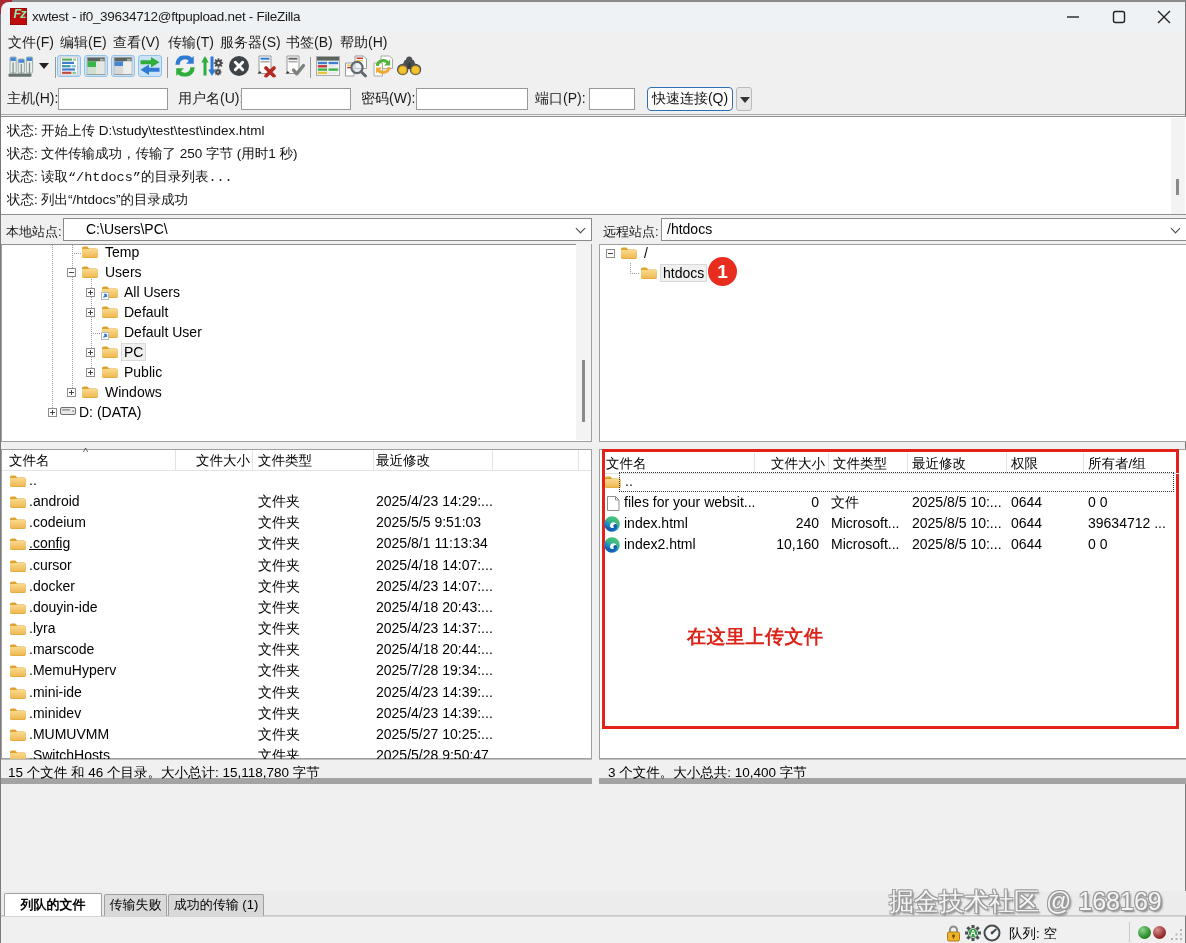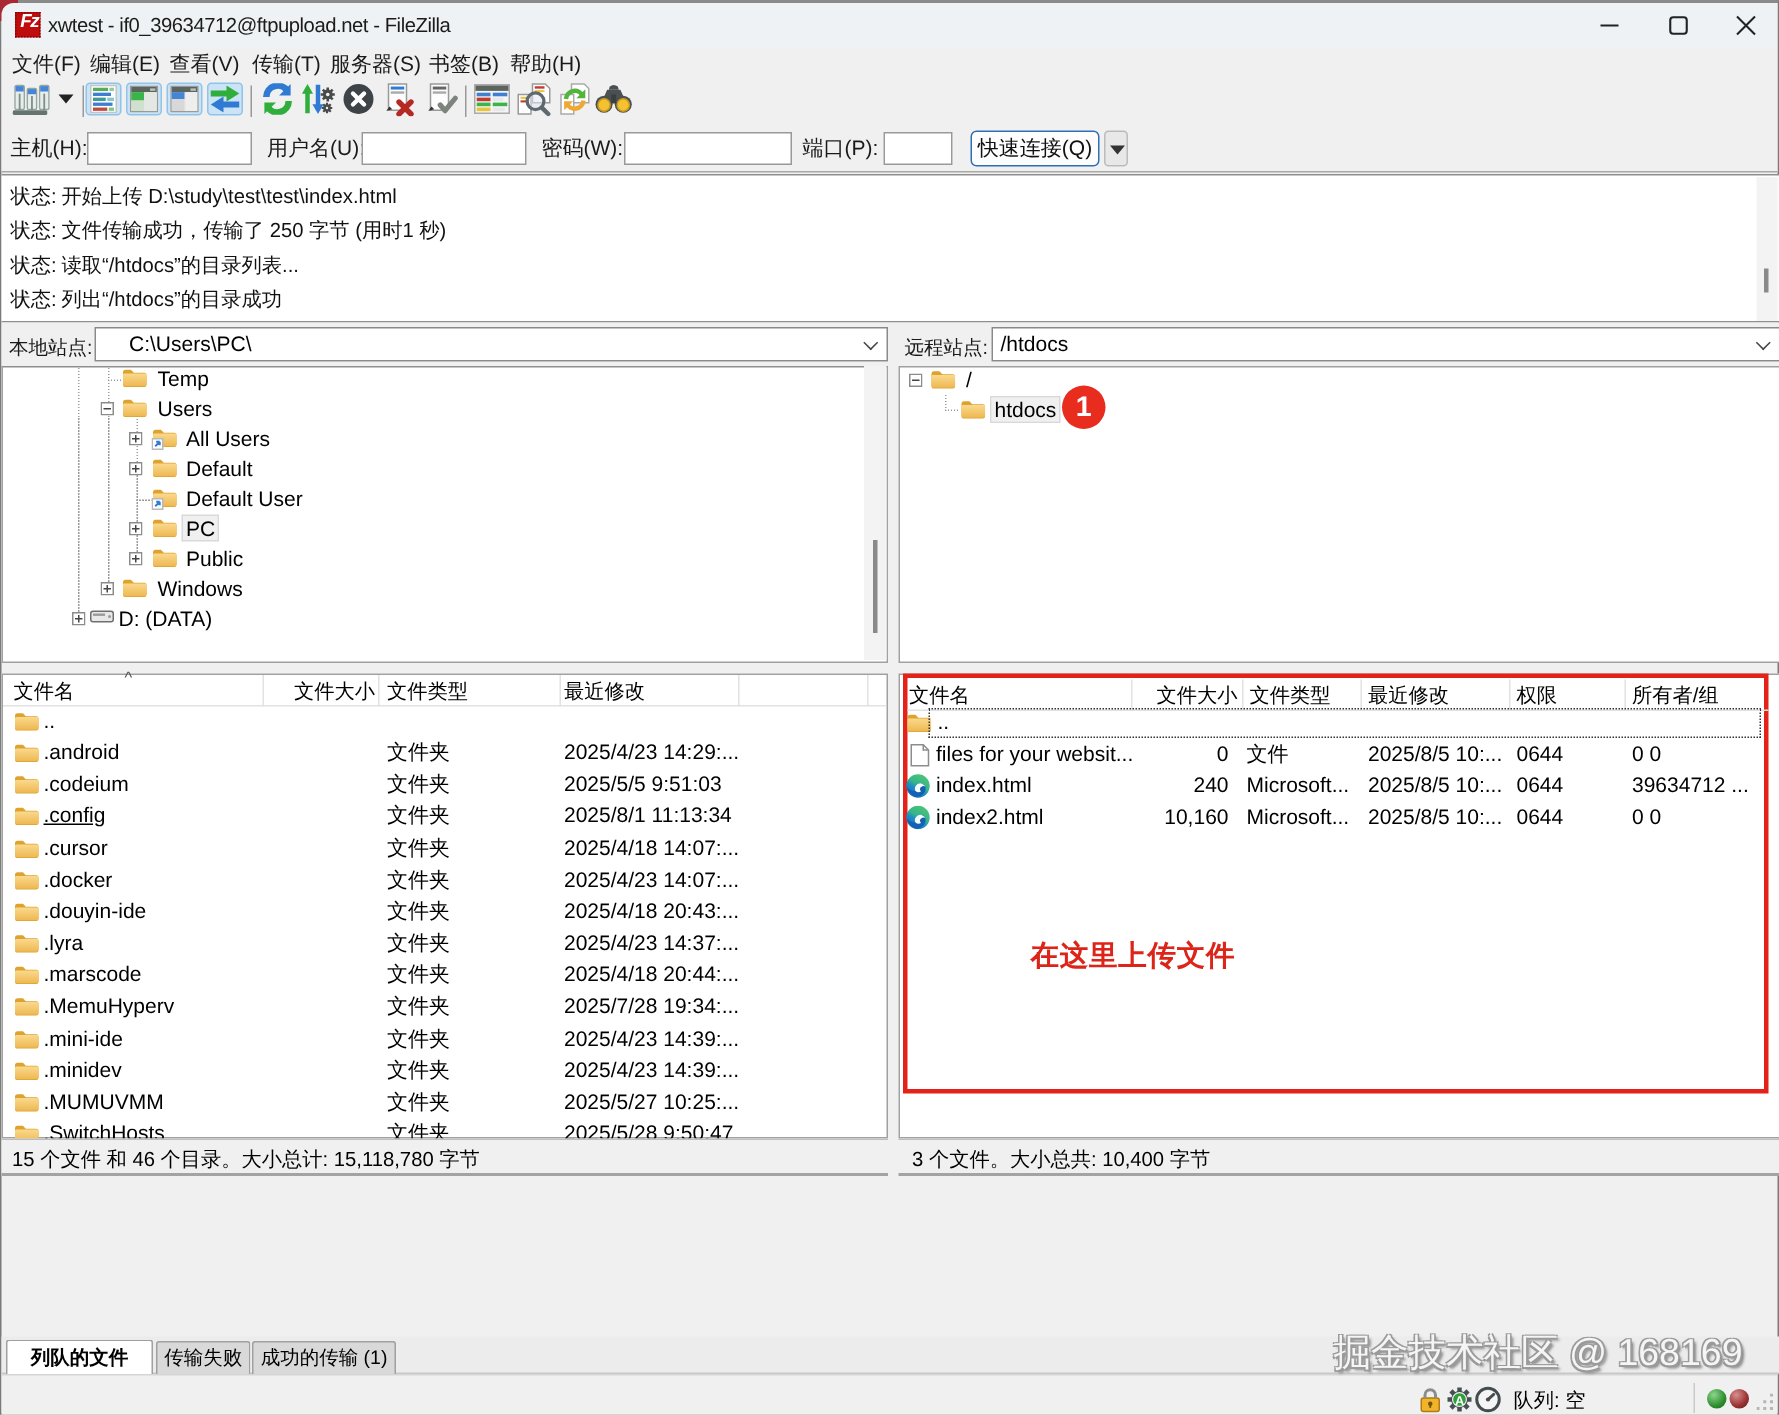--- a/index.html
+++ b/index.html
@@ -3,21 +3,21 @@
 <meta charset="utf-8">
 <style>
 * { margin:0; padding:0; box-sizing:border-box; }
 html,body { width:1186px; height:943px; overflow:hidden; }
 body { font-family:"Liberation Sans", sans-serif; font-size:14px; color:#000; background:#fff; }
 #win { position:absolute; left:0; top:0; width:1186px; height:943px; background:#f0f0f0; border:1px solid #7a7a7a; border-top:2px solid #8a8a8a; }
 
 #titlebar { position:absolute; left:0; top:0; width:1184px; height:29px; background:#eef2f4; border-radius:8px 0 0 0; z-index:2; }
 #corner { position:absolute; left:-1px; top:-2px; width:12px; height:14px; background:#a82933; z-index:1; }
 #fzicon { position:absolute; left:9px; top:6px; width:17px; height:17px; background:#bf0d0d; border:1px dotted #7e0808; }
-#fzicon span { position:absolute; left:-1px; top:-2px; width:19px; text-align:center; color:#ffffff; font-weight:bold; font-style:italic; font-size:12.5px; letter-spacing:-1px; }
+#fzicon span { position:absolute; left:-1px; top:-2px; width:19px; text-align:center; color:#86efac; font-weight:bold; font-style:italic; font-size:12.5px; letter-spacing:-1px; }
 #title-text { position:absolute; left:31px; top:7px; font-size:13.5px; letter-spacing:-0.3px; color:#1b1b1b; }
 .wbtn { position:absolute; top:0; height:29px; width:46px; text-align:center; color:#222; }
 
 #menubar { position:absolute; left:0; top:29px; width:1184px; height:23px; background:#f0f0f0; }
 #menubar span { position:absolute; top:3px; font-size:14px; color:#1a1a1a; }
 
 #toolbar { position:absolute; left:0; top:52px; width:1184px; height:28px; background:#f0f0f0; }
 .tsep { position:absolute; top:3px; width:1px; height:21px; background:#999; }
 .tbtn { position:absolute; top:1px; width:24px; height:22px; }
 .tbtn.on { background:#cbe3f7; border:1px solid #90c3ea; border-radius:3px; }
@@ -56,21 +56,21 @@
 #list-r { position:absolute; left:598px; top:447px; width:588px; height:310px; background:#fff; border:1px solid #a0a0a0; }
 #redbox { position:absolute; left:2px; top:-1px; width:577px; height:280px; border:3px solid #e32219; }
 .hdrow { position:absolute; left:0; top:0; width:100%; height:21px; border-bottom:1px solid #e2e2e2; font-size:13.5px; }
 .hdrow span { position:absolute; top:2px; }
 .hdiv { position:absolute; top:0; width:1px; height:21px; background:#e2e2e2; }
 .frow { position:absolute; height:21px; font-size:14px; white-space:pre; width:100%; left:0; }
 .frow span { position:absolute; top:1px; }
 .frow .fic { position:absolute; left:7px; top:3px; }
 .frow .rsz { position:absolute; left:120px; width:99px; text-align:right; }
 #redlabel { position:absolute; left:87px; top:174px; font-size:19px; font-weight:bold; color:#dd2419; letter-spacing:0.5px; }
-.statbar { position:absolute; background:#f0f0f0; border-top:1px solid #bdbdbd; border-bottom:2px solid #a3a3a3; font-size:13.5px; }
+.statbar { position:absolute; background:#f0f0f0; border-top:1px solid #bdbdbd; border-bottom:6px solid #a3a3a3; font-size:13.5px; }
 
 #queue { position:absolute; left:0; top:787px; width:1186px; height:102px; background:#fff; border-top:1px solid #8f8f8f; }
 #qhead { position:absolute; left:0; top:1px; width:1184px; height:22px; background:#fbfbfb; border-bottom:1px solid #e2e2e2; font-size:13.5px; }
 #qhead span { position:absolute; top:3px; }
 #qhead i { position:absolute; top:0; width:1px; height:22px; background:#e2e2e2; }
 
 #tabbar { position:absolute; left:0; top:889px; width:1186px; height:25px; background:#ececec; border-bottom:1px solid #c8c8c8; }
 .tab { position:absolute; top:3px; height:22px; background:#d9d9d9; border:1px solid #a0a0a0; border-bottom:none; border-radius:2px 2px 0 0; font-size:13px; text-align:center; }
 .tab.active { background:#fff; font-weight:bold; top:2px; height:23px; }
 
@@ -332,21 +332,21 @@
     <label style="left:360px;">密码(W):</label>
     <div class="qinput" style="left:415px; width:112px;"></div>
     <label style="left:534px;">端口(P):</label>
     <div class="qinput" style="left:588px; width:46px;"></div>
     <div id="qbtn">快速连接(Q)</div>
     <div id="qdrop"></div>
   </div>
   <div id="log">
     <div class="line" style="top:5px;"><span style="position:absolute;left:0;">状态:</span><span style="position:absolute;left:34px;white-space:pre;">开始上传 D:\study\test\test\index.html</span></div>
     <div class="line" style="top:28px;"><span style="position:absolute;left:0;">状态:</span><span style="position:absolute;left:34px;white-space:pre;">文件传输成功，传输了 250 字节 (用时1 秒)</span></div>
-    <div class="line" style="top:51px;"><span style="position:absolute;left:0;">状态:</span><span style="position:absolute;left:34px;white-space:pre;">读取“/htdocs”的目录列表...</span></div>
+    <div class="line" style="top:51px;"><span style="position:absolute;left:0;">状态:</span><span style="position:absolute;left:34px;white-space:pre;font-family:Liberation Mono, monospace;">读取“/htdocs”的目录列表...</span></div>
     <div class="line" style="top:74px;"><span style="position:absolute;left:0;">状态:</span><span style="position:absolute;left:34px;white-space:pre;">列出“/htdocs”的目录成功</span></div>
     <div id="logsb">
         <i></i>
       </div>
   </div>
   <div id="sitebar">
     <label style="left:5px;">本地站点:</label>
     <div class="combo" style="left:62px; width:529px; padding-left:22px;">C:\Users\PC\<b></b></div>
     <label style="left:602px;">远程站点:</label>
     <div class="combo" style="left:660px; width:526px; padding-left:5px;">/htdocs<b></b></div>

